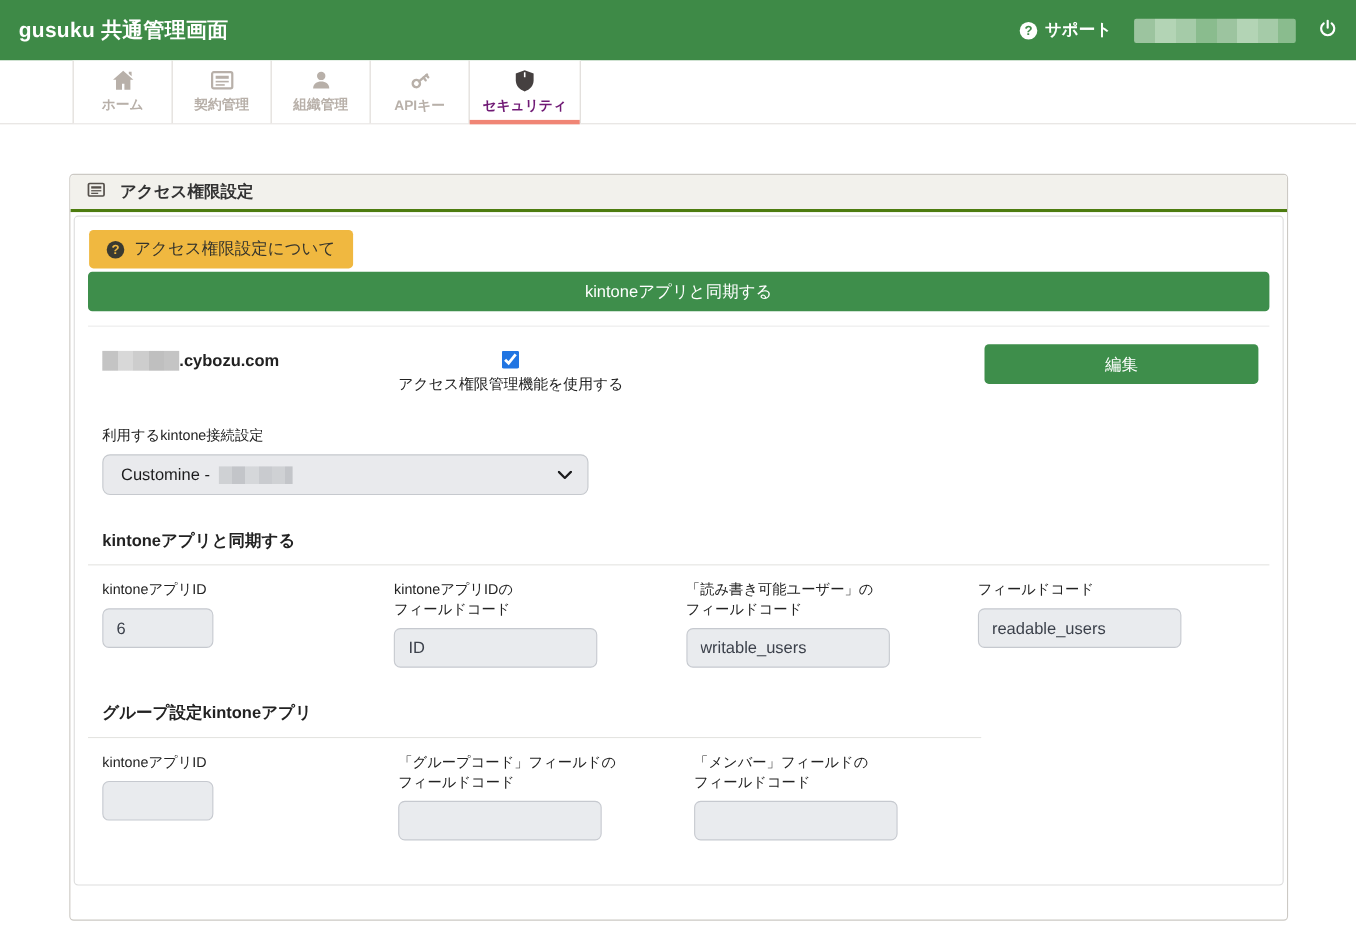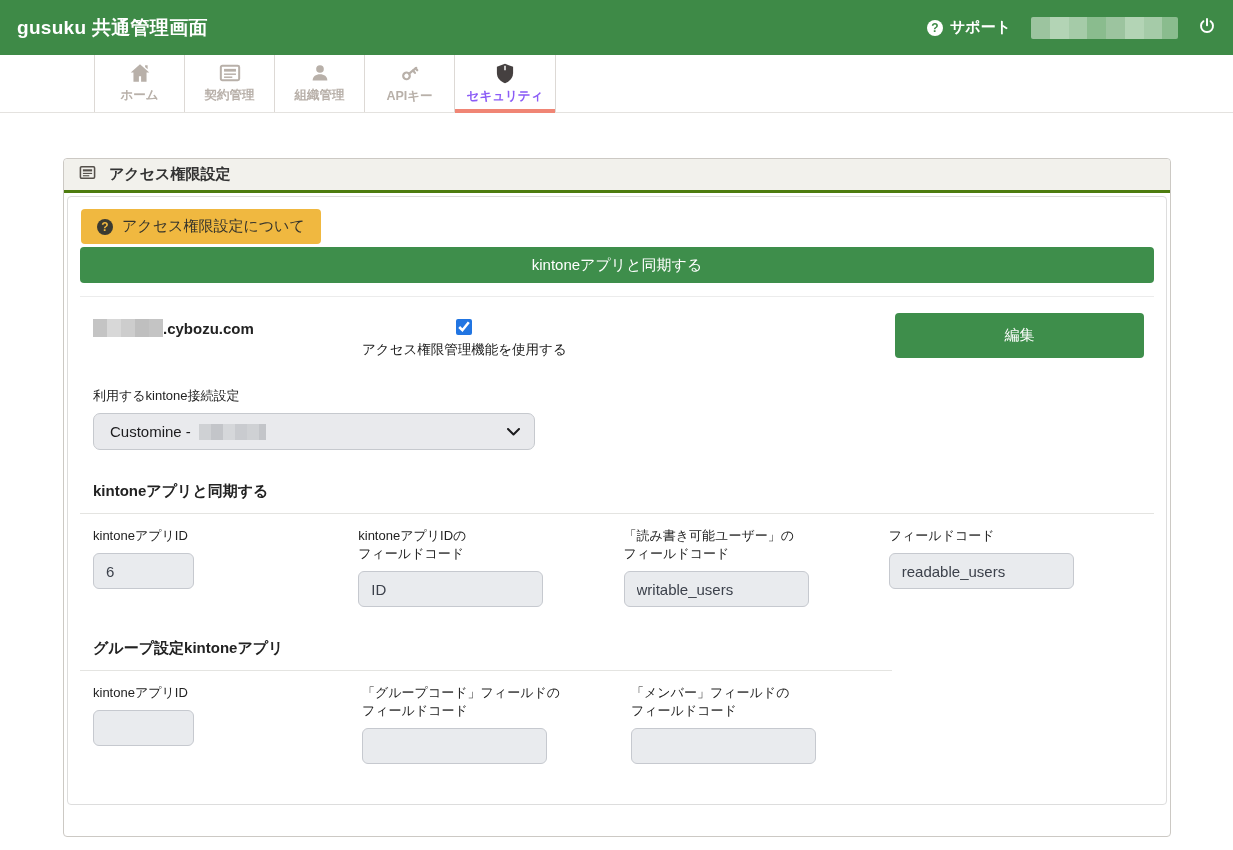--- a/index.html
+++ b/index.html
@@ -22,32 +22,32 @@
     width:16px; height:16px; border-radius:50%; background:#fff; color:#3e8a47;
     font-size:12px; font-weight:bold; display:flex; align-items:center; justify-content:center; line-height:1;
   }
   .redact-green {
     width:147px; height:22px; border-radius:2px;
     background:repeating-linear-gradient(90deg,#9cc49f 0 19px,#b3d4b5 19px 38px,#a5cba8 38px 56px,#8abc8e 56px 75px);
   }
   .power-btn { background:none; border:none; padding:0; cursor:pointer; display:flex; align-items:center; }
   
   .nav {
-    height:58px; display:flex; padding-left:94px;
+    height:58px; display:flex; padding-left:66px;
     border-bottom:1px solid #e4e2df; background:#fff;
   }
   .tab {
     width:90px; border-left:1px solid #ddd9d5;
     display:flex; flex-direction:column; align-items:center; justify-content:center; gap:4px;
     position:relative; cursor:pointer; background:#fff;
   }
   .tab:last-child { border-right:1px solid #ddd9d5; width:102px; }
   .tab-label { font-size:12.5px; font-weight:bold; color:#b8b0a9; }
   .tab svg { display:block; }
-  .tab.active .tab-label { color:#8b5cf6;font-family:Liberation Mono, monospace; }
+  .tab.active .tab-label { color:#701a75;font-family:Liberation Mono, monospace; }
   .tab.active::after {
     content:""; position:absolute; left:0; right:0; bottom:-1px; height:4px; background:#f08575;
   }
   
   .main { padding:45px 0 0 63px; }
   .card { width:1108px; border:1px solid #ccc9c4; border-radius:4px; background:#fff; }
   .card-header {
     background:#f2f1ec; border-bottom:3px solid #4d7c0f; border-radius:4px 4px 0 0;
     height:34px; display:flex; align-items:center; gap:13px; padding:0 15px;
   }
@@ -72,21 +72,21 @@
   
   .domain-row { display:flex; align-items:flex-start; padding:16px 0 0 13px; }
   .domain { width:269px; display:flex; align-items:center; font-size:15px; font-weight:bold; color:#222; padding-top:6px; }
   .redact-gray {
     width:70px; height:18px; display:inline-block;
     background:repeating-linear-gradient(90deg,#c4c4c4 0 14px,#d8d8d8 14px 28px,#cdcdcd 28px 42px,#bfbfbf 42px 56px);
   }
   .checkbox-wrap { display:flex; align-items:center; gap:6px; font-size:13.5px; color:#222; padding-top:6px; cursor:pointer;flex-direction:column; }
   .checkbox-wrap input { width:16px; height:16px; accent-color:#2175e2; margin:0; }
   .edit-btn {
-    margin-left:auto; margin-right:10px; width:249px; height:45px;
+    margin-left:auto; margin-right:10px; width:249px; height:36px;
     background:#3e8e4b; color:#fff; border:none; border-radius:4px;
     font-size:15px; cursor:pointer; font-family:"Liberation Sans", sans-serif;
   }
   
   .connection { margin:28px 0 0 13px; }
   .connection-label { font-size:13px; color:#222; }
   .select-box {
     margin-top:8px; width:442px; height:37px;
     background:#e9eaed; border:1px solid #c6c9ce; border-radius:7px;
     display:flex; align-items:center; padding:0 14px 0 16px; cursor:pointer;

